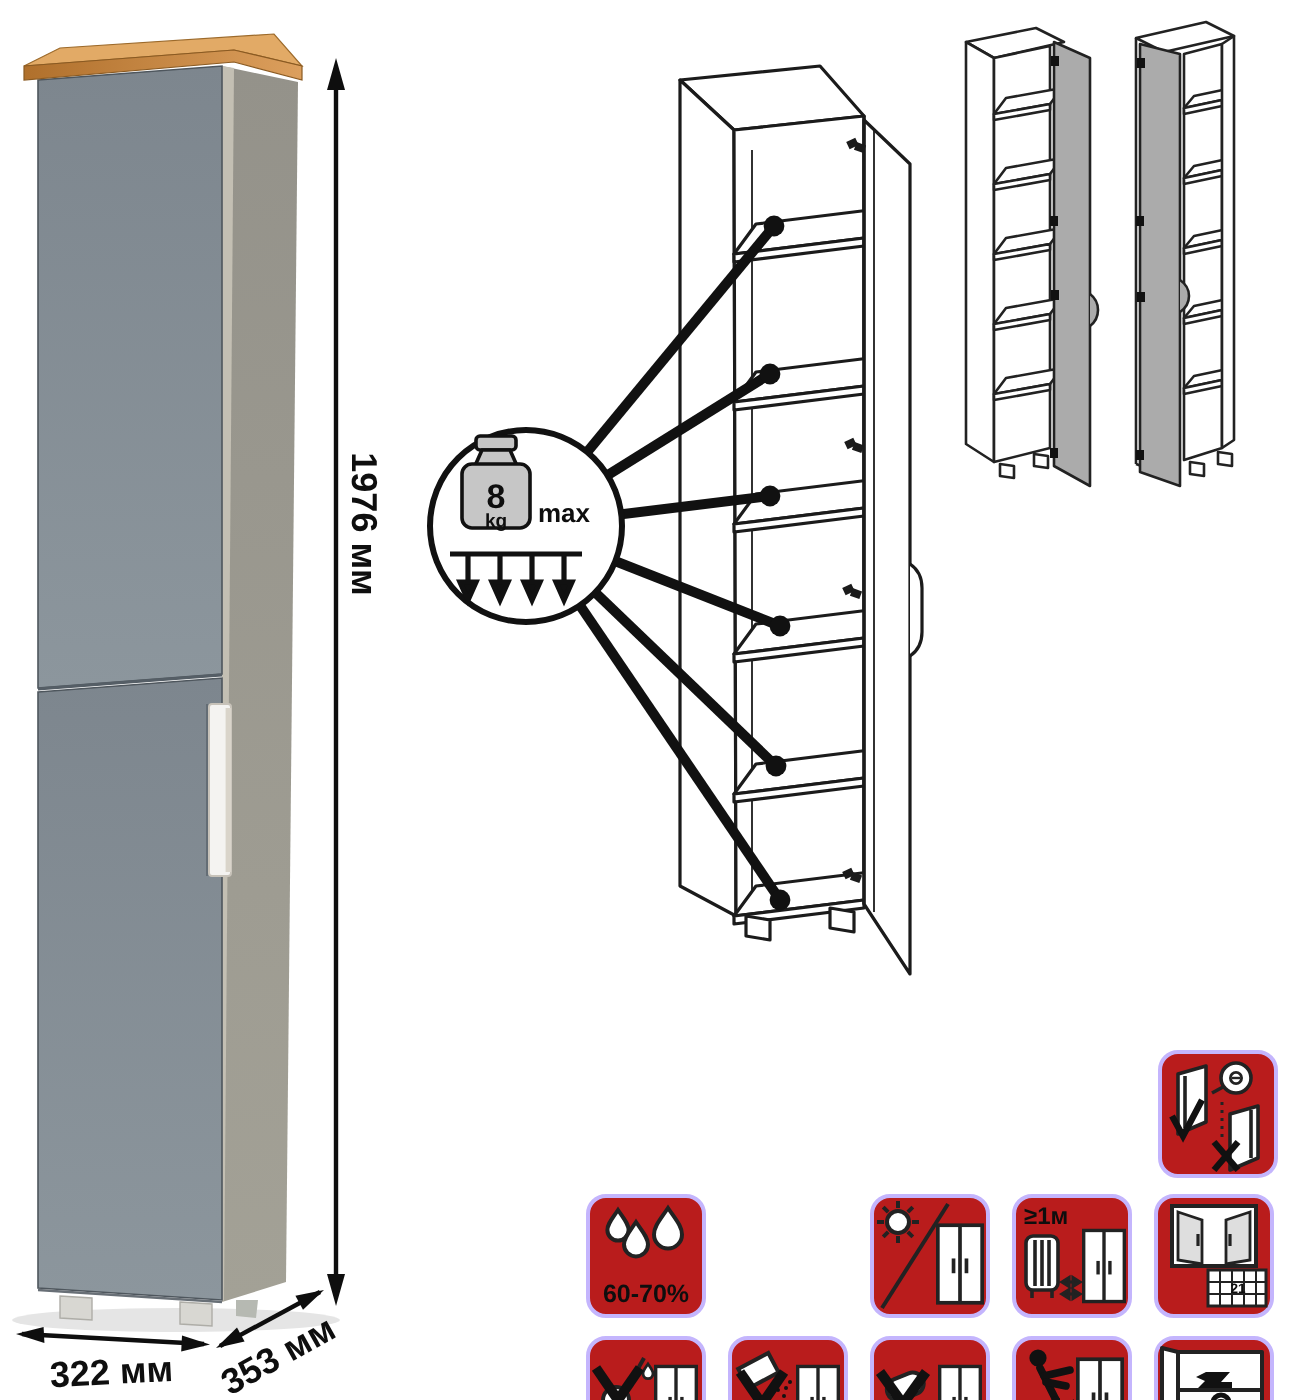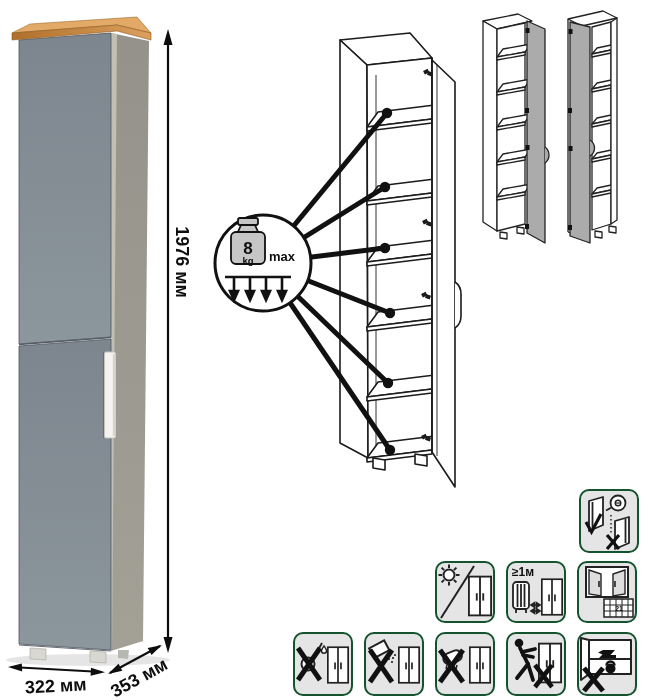--- a/index.html
+++ b/index.html
@@ -1,20 +1,20 @@
 <!DOCTYPE html>
 <html><head>
 <meta charset="utf-8">
 <style>
   html,body{margin:0;padding:0;background:#fff;}
   .stage{position:relative;width:648px;height:700px;background:#fff;overflow:hidden;
          font-family:"Liberation Sans",sans-serif;}
   .abs{position:absolute;}
   svg text{font-family:"Liberation Sans",sans-serif;fill:#0e0e0e;}
-  .tile{position:absolute;width:56px;background:#e5e5e5;border:2px solid #14532d;border-radius:10px;}
+  .tile{position:absolute;width:56px;background:#b91c1c;border:2px solid #c4b5fd;border-radius:10px;margin-top:36px;}
   .tile.r1{height:58px;}
   .tile.r2{height:60px;}
   .tile svg{display:block;width:100%;height:100%;}
 </style>
 </head>
 <body>
 
 <div class="stage">
 
   <svg class="abs" style="left:0;top:0" width="210" height="700" viewBox="0 0 210 700">
@@ -253,20 +253,30 @@
     <defs>
       <symbol id="wrd" viewBox="0 0 26 44">
         <rect x="1" y="1" width="24" height="42" fill="#fff" stroke="#222" stroke-width="2"></rect>
         <line x1="13" y1="1" x2="13" y2="43" stroke="#222" stroke-width="2"></line>
         <line x1="9.5" y1="19" x2="9.5" y2="27" stroke="#222" stroke-width="2"></line>
         <line x1="16.5" y1="19" x2="16.5" y2="27" stroke="#222" stroke-width="2"></line>
       </symbol>
     </defs>
   </svg>
 
+  <div class="tile r1" style="left:293px;top:561px">
+    <svg viewBox="0 0 56 58">
+      <g fill="#fff" stroke="#222" stroke-width="2">
+        <path d="M14,6 c-3,4.5 -5.3,7 -5.3,10 a5.3,5.3 0 0 0 10.6,0 c0,-3 -2.3,-5.5 -5.3,-10 z"></path>
+        <path d="M23,12 c-3.4,5 -6,7.8 -6,11.2 a6,6 0 0 0 12,0 c0,-3.4 -2.6,-6.2 -6,-11.2 z"></path>
+        <path d="M39,5 c-4,6 -7,9.2 -7,13.2 a7,7 0 0 0 14,0 c0,-4 -3,-7.2 -7,-13.2 z"></path>
+      </g>
+      <text x="28" y="52" text-anchor="middle" font-size="12.5" font-weight="bold">60-70%</text>
+    </svg>
+  </div>
 
 
   <div class="tile r1" style="left:435px;top:561px">
     <svg viewBox="0 0 56 58">
       <g stroke="#222" stroke-width="2" fill="#fff">
         <circle cx="12" cy="12" r="5.5"></circle>
         <line x1="12" y1="1.5" x2="12" y2="5"></line>
           <line x1="12" y1="19" x2="12" y2="22.5"></line>
         <line x1="1.5" y1="12" x2="5" y2="12"></line>
           <line x1="19" y1="12" x2="22.5" y2="12"></line>

